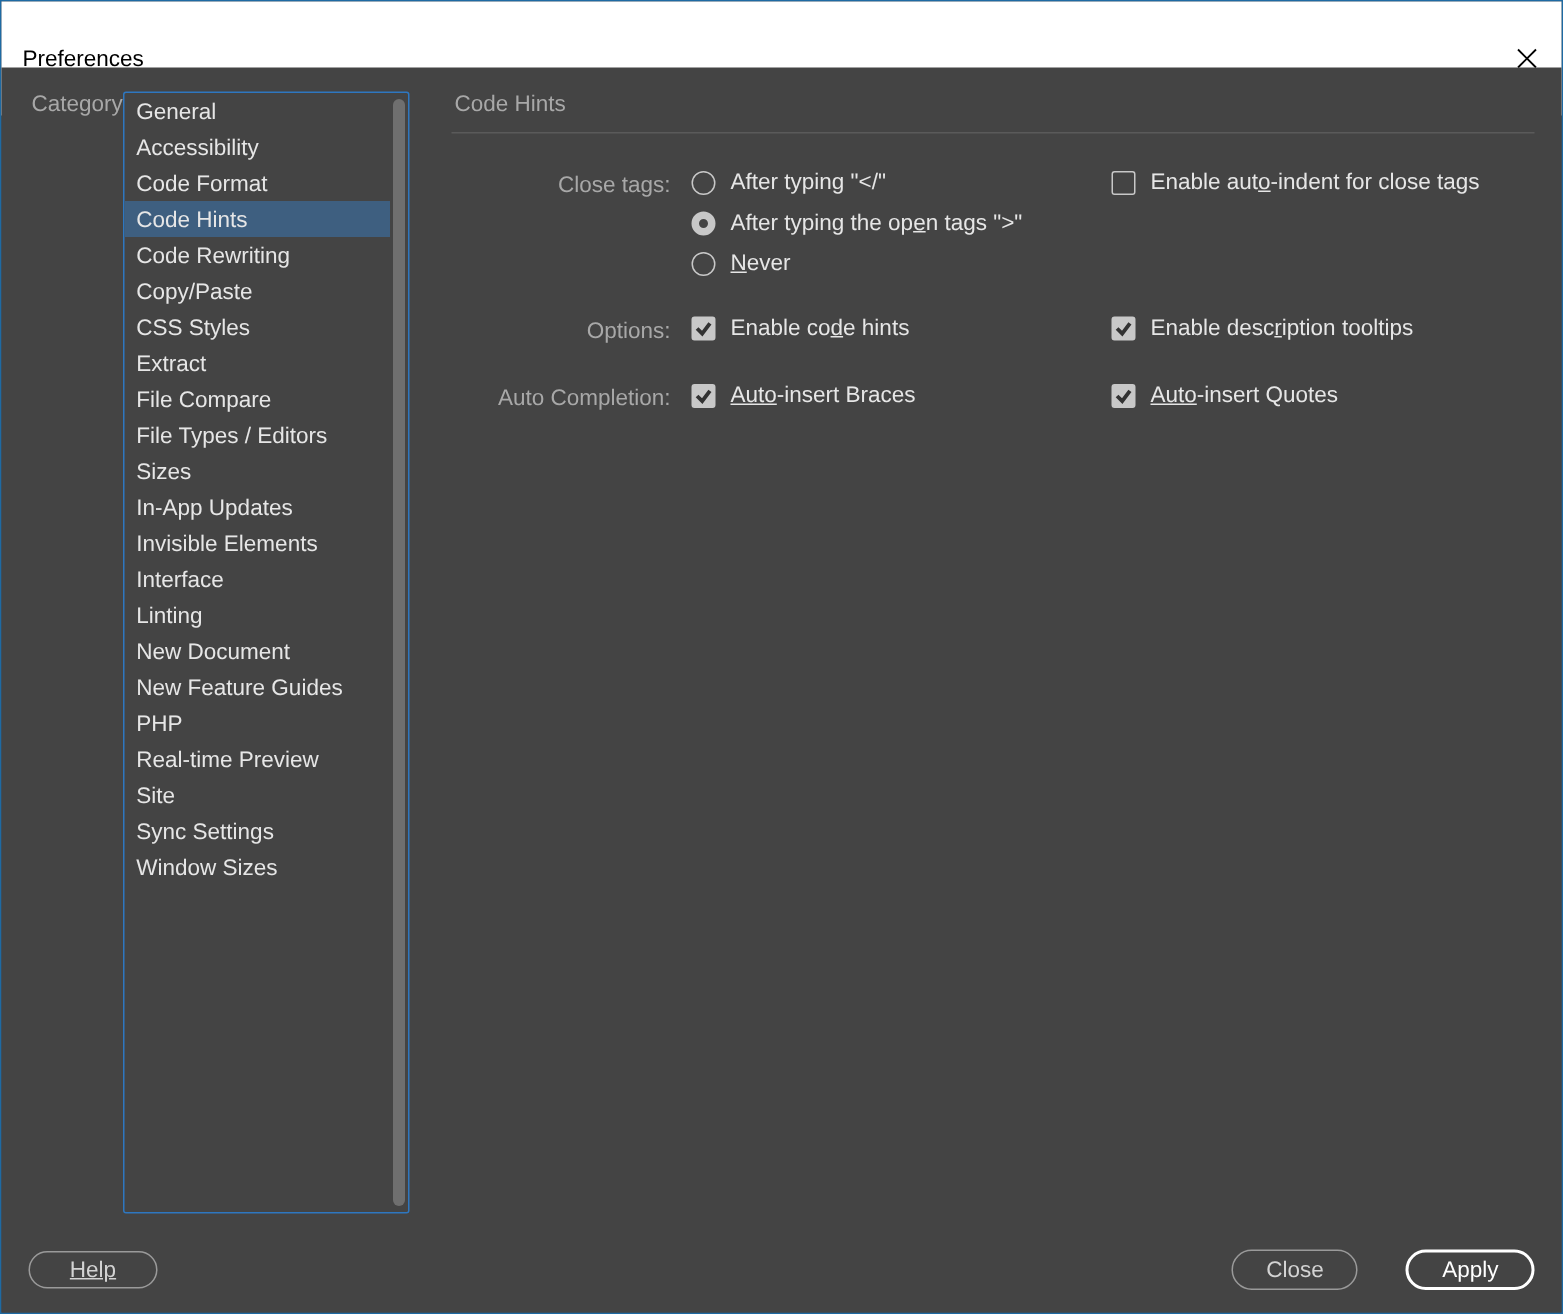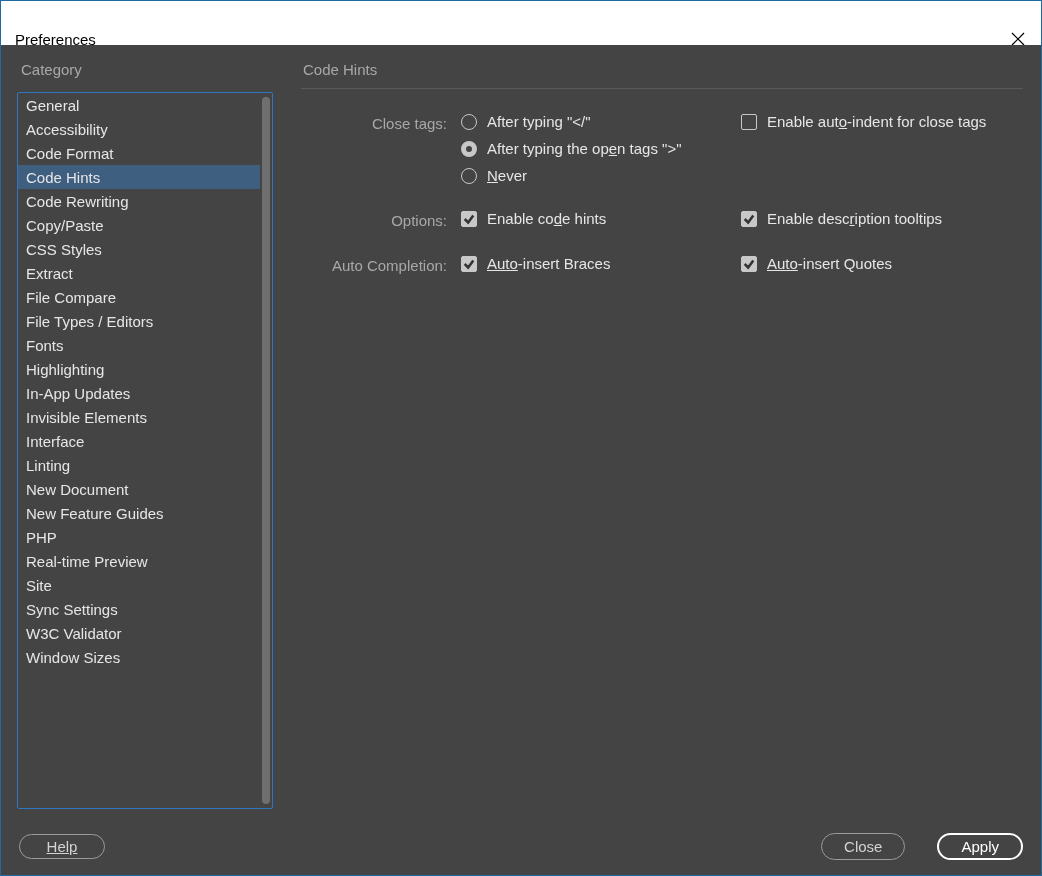--- a/index.html
+++ b/index.html
@@ -2,21 +2,21 @@
 <html><head>
 <meta charset="utf-8">
 <style>
   html,body{margin:0;padding:0;font-family:"Segoe UI",Tahoma,Arial,sans-serif;font-size:14px;color:#d3d3d3;background:#3a3a3a}
   .window{width:1042px;height:876px;box-sizing:border-box;border:1px solid #1e6aa3;background:#444444;position:relative}
   .titlebar{height:44px;background:#fff;color:#000;display:flex;align-items:center;justify-content:space-between;padding:16px 14px;font-size:15px}
   .titlebar .close{width:18px;height:18px;display:flex;align-items:center;justify-content:center;cursor:default}
   .titlebar .close svg{width:14px;height:14px;stroke:#000;stroke-width:1.2}
   .body{position:absolute;top:44px;left:0;right:0;bottom:58px;background:#444444;display:flex}
   .footer{position:absolute;bottom:0;left:0;right:0;height:58px;background:#444444;display:flex;align-items:center;justify-content:space-between;padding:0 18px}
-  .leftcol{width:282px;display:flex;flex-direction:column;padding:16px 10px 8px 16px;box-sizing:border-box}
+  .leftcol{width:282px;display:flex;flex-direction:row;padding:16px 10px 8px 16px;box-sizing:border-box}
   .leftcol .heading{color:#a8a8a8;font-size:15px;margin:0 0 14px 4px}
   .catbox{flex:1;border:1.5px solid #2e77c0;border-radius:2px;background:#444444;position:relative;overflow:hidden}
   .catlist{position:absolute;top:0;left:0;right:12px;bottom:0;overflow:hidden}
   .catlist .item{padding:3.5px 8px;color:#e6e6e6;font-size:15px;cursor:default;white-space:nowrap}
   .catlist .item.selected{background:#3e5f80}
   .catscroll{position:absolute;top:4px;right:2px;bottom:4px;width:8px;background:#6f6f6f;border-radius:4px}
   .rightcol{flex:1;padding:16px 18px 8px 18px;box-sizing:border-box}
   .panelTitle{color:#a8a8a8;font-size:15px;margin:0 0 10px 2px}
   .panelRule{height:1px;background:#5a5a5a;margin:6px 0 24px 0}
   .row{display:flex;align-items:flex-start;margin-bottom:26px}
@@ -59,33 +59,31 @@
             <div class="item">General</div>
             <div class="item">Accessibility</div>
             <div class="item">Code Format</div>
             <div class="item selected">Code Hints</div>
             <div class="item">Code Rewriting</div>
             <div class="item">Copy/Paste</div>
             <div class="item">CSS Styles</div>
             <div class="item">Extract</div>
             <div class="item">File Compare</div>
             <div class="item">File Types / Editors</div>
-            <div class="item">Fonts</div>
-            <div class="item">Highlighting</div>
+            <div class="item">Sizes</div>
             <div class="item">In-App Updates</div>
             <div class="item">Invisible Elements</div>
             <div class="item">Interface</div>
             <div class="item">Linting</div>
             <div class="item">New Document</div>
             <div class="item">New Feature Guides</div>
             <div class="item">PHP</div>
             <div class="item">Real-time Preview</div>
             <div class="item">Site</div>
             <div class="item">Sync Settings</div>
-            <div class="item">W3C Validator</div>
             <div class="item">Window Sizes</div>
           </div>
         <div class="catscroll"></div>
       </div>
     </div>
 
     <div class="rightcol">
       <div class="panelTitle">Code Hints</div>
       <div class="panelRule"></div>
 

